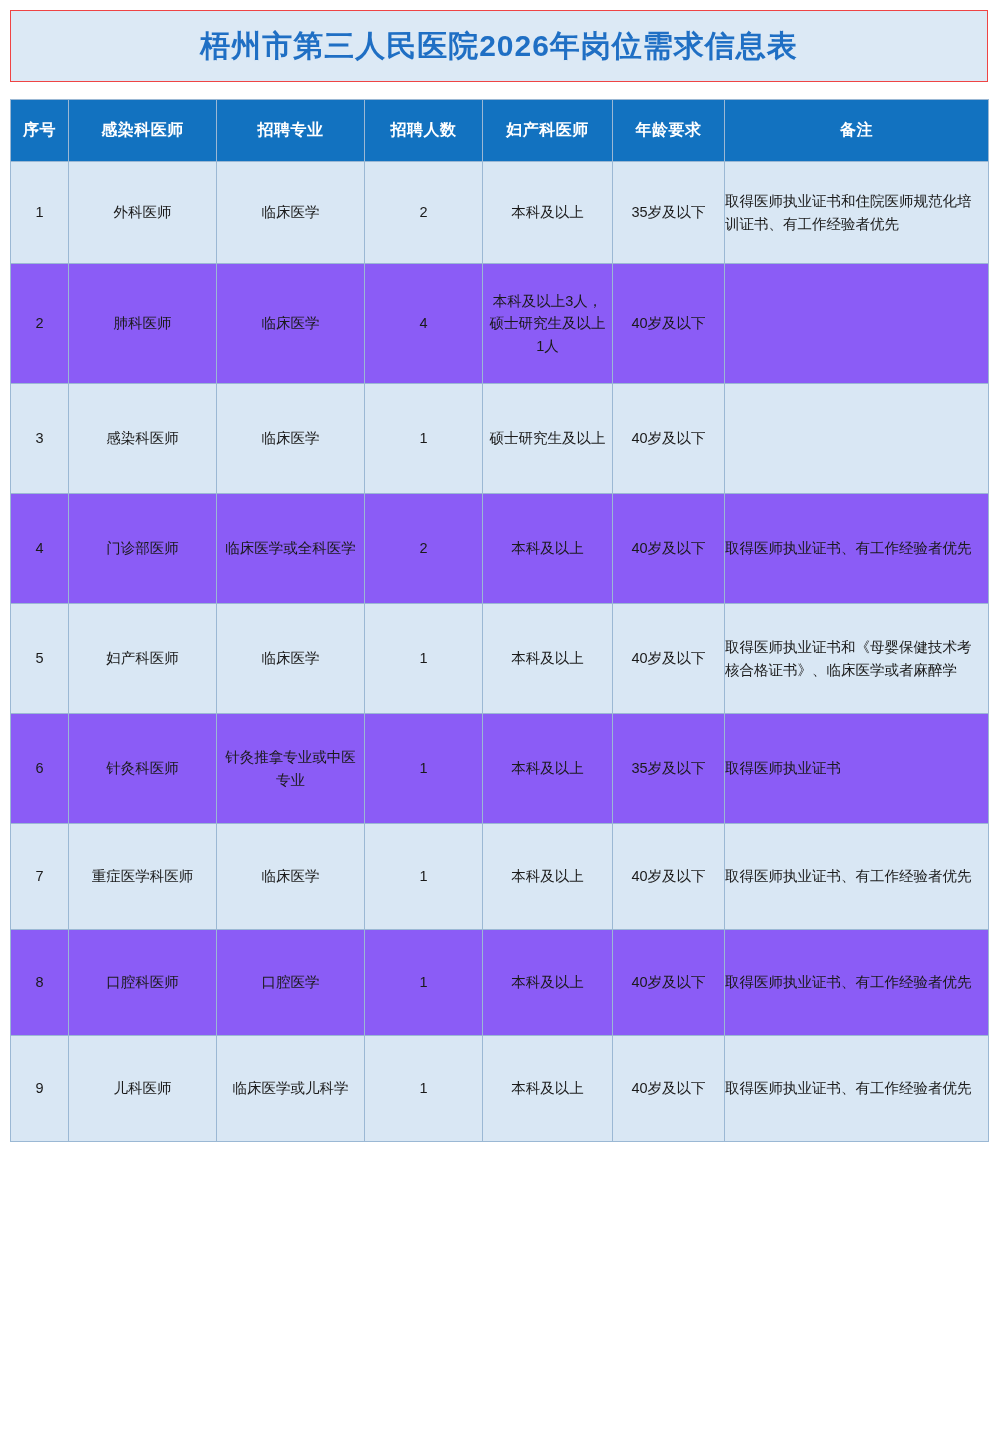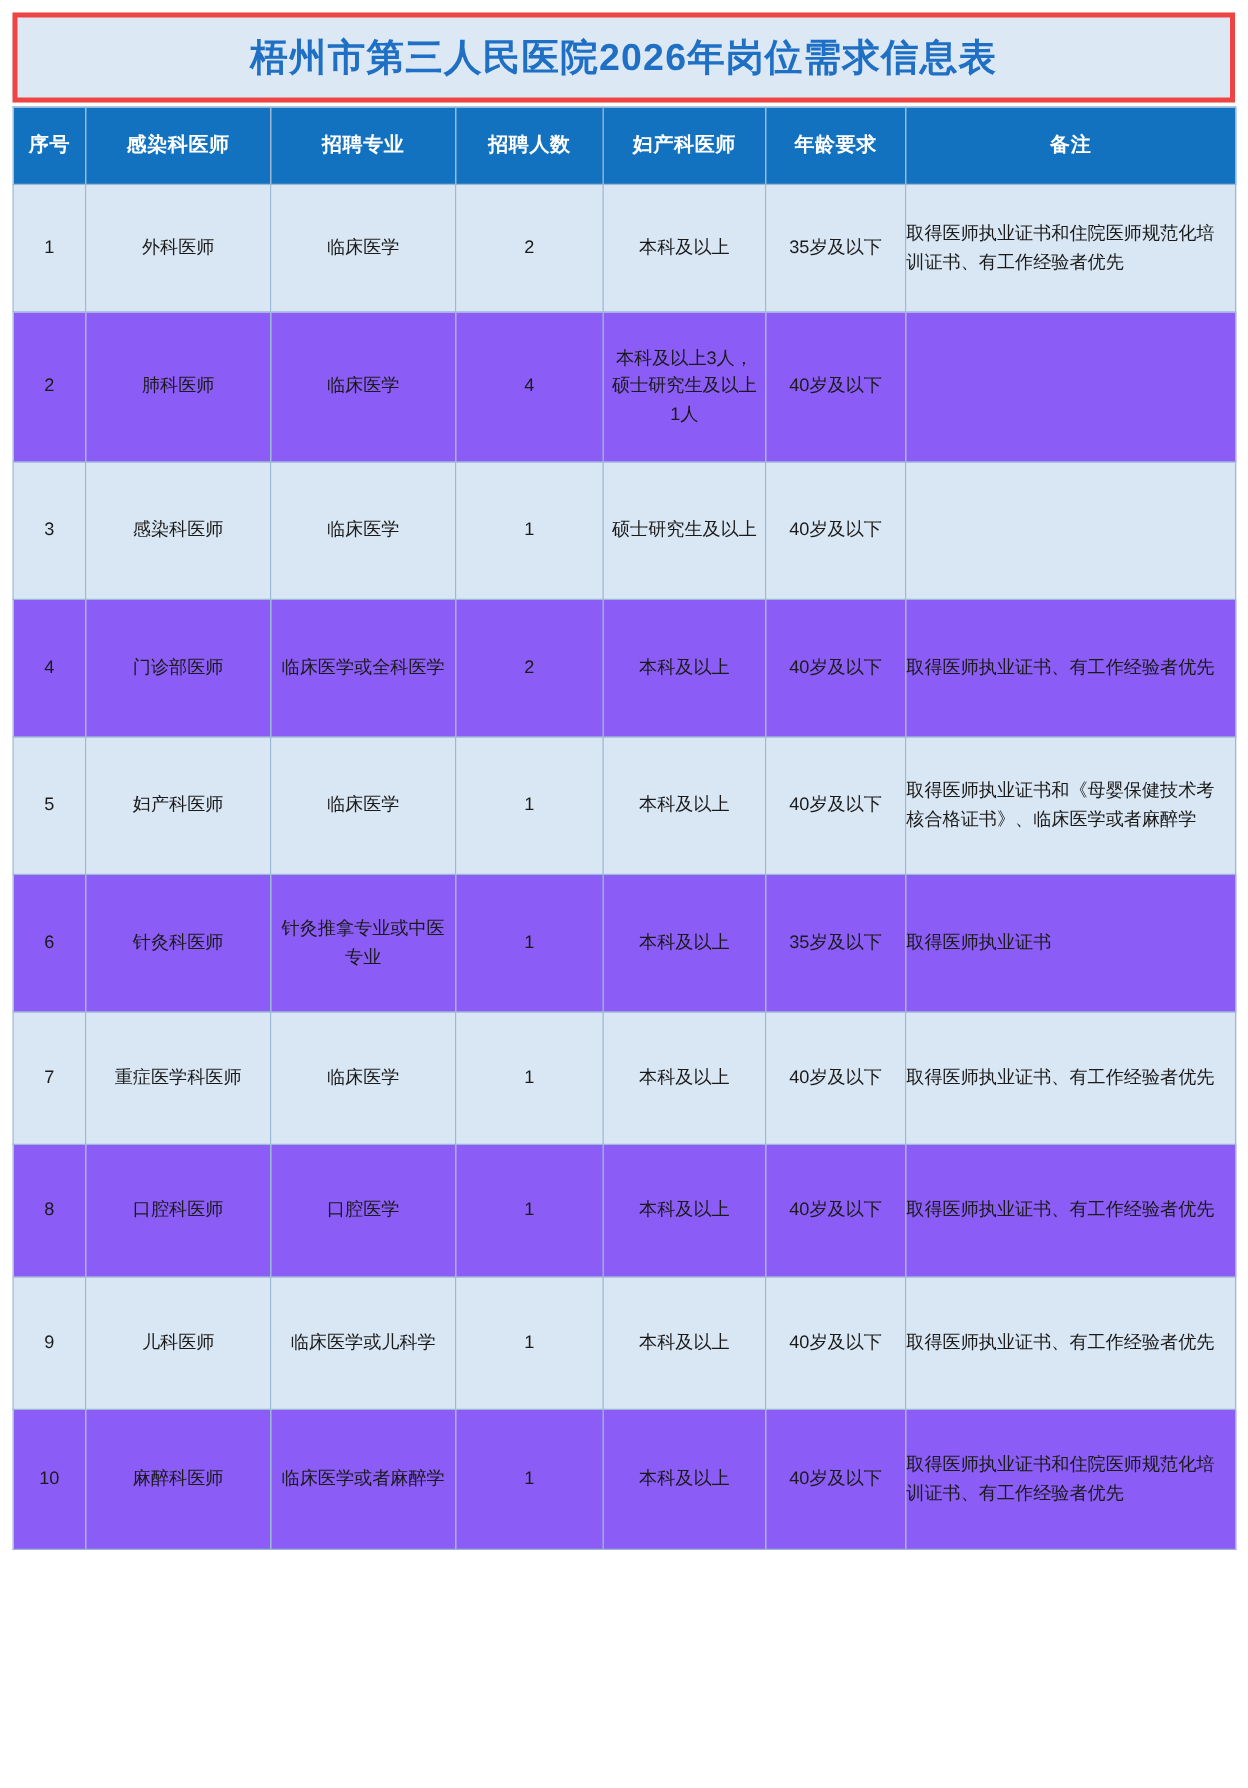--- a/index.html
+++ b/index.html
@@ -12,38 +12,38 @@
     font-family: "Liberation Sans", "DejaVu Sans", sans-serif;
     color: #1a1a1a;
   }
   .page {
     width: 998px;
     box-sizing: border-box;
     padding: 10px 10px 14px 10px;
   }
   .title-band {
     background: #dce9f5;
-    border: 4px solid #ef4444;
+    border: 1px solid #ef4444;
     height: 72px;
     display: flex;
     align-items: center;
     justify-content: center;
     box-sizing: border-box;
   }
   .title-band .title-text {
     color: #1f6fc4;
     font-size: 30px;
     font-weight: bold;
     letter-spacing: 1px;
     white-space: nowrap;
   }
   table.req {
     border-collapse: collapse;
     width: 978px;
-    margin-top: 3px;
+    margin-top: 17px;
     table-layout: fixed;
   }
   table.req th, table.req td {
     border: 1px solid #9bb8d4;
     box-sizing: border-box;
   }
   thead th {
     background: #1272c0;
     color: #ffffff;
     font-size: 16px;
@@ -184,25 +184,16 @@
       </tr>
       <tr class="odd" style="height:106px">
         <td class="c-idx">9</td>
         <td class="c-post">儿科医师</td>
         <td class="c-major nowrapish">临床医学或儿科学</td>
         <td class="c-num">1</td>
         <td class="c-edu">本科及以上</td>
         <td class="c-age">40岁及以下</td>
         <td class="c-note nowrapish">取得医师执业证书、有工作经验者优先</td>
       </tr>
-      <tr class="even" style="height:112px">
-        <td class="c-idx">10</td>
-        <td class="c-post">麻醉科医师</td>
-        <td class="c-major nowrapish">临床医学或者麻醉学</td>
-        <td class="c-num">1</td>
-        <td class="c-edu">本科及以上</td>
-        <td class="c-age">40岁及以下</td>
-        <td class="c-note nowrapish">取得医师执业证书和住院医师规范化培训证书、有工作经验者优先</td>
-      </tr>
     </tbody>
   </table>
 
 </div>
 
 </body></html>

